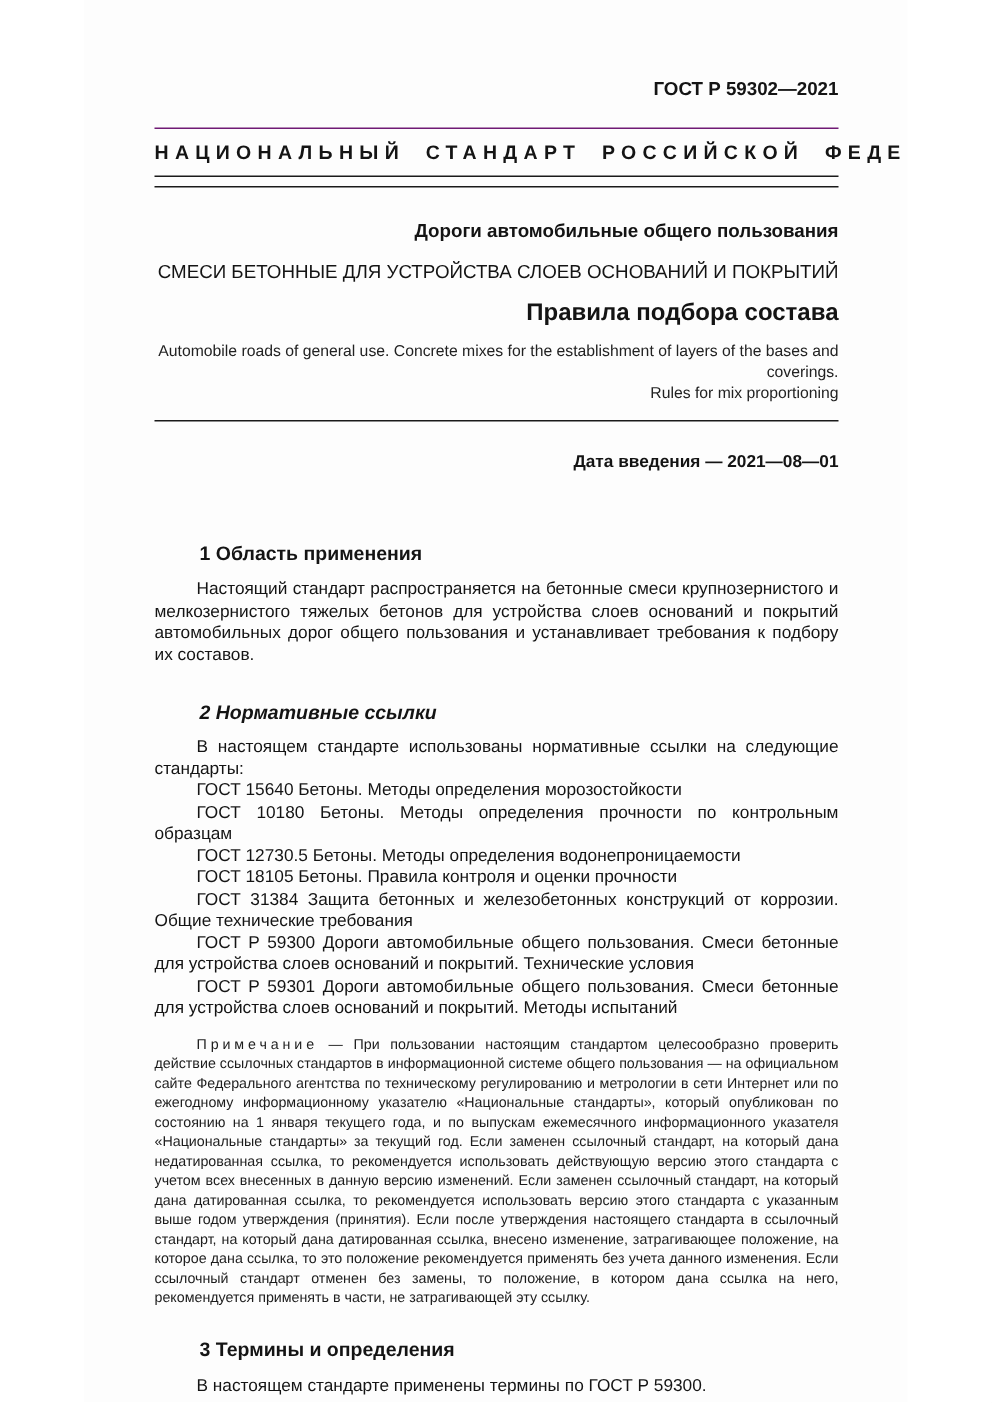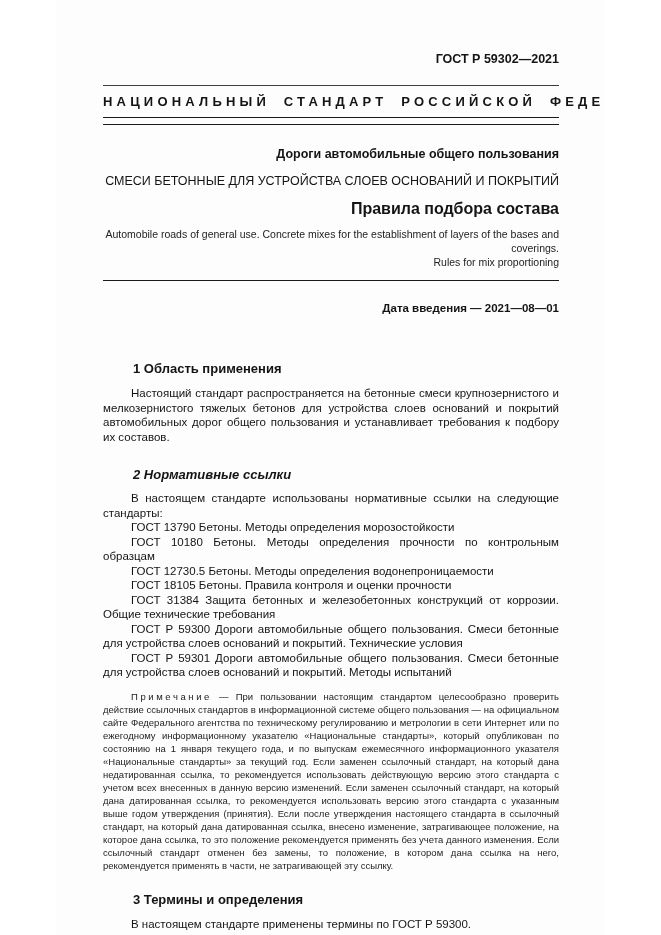--- a/index.html
+++ b/index.html
@@ -108,21 +108,21 @@
   <div class="date-line">Дата введения — 2021—08—01</div>
 
   <div>
     <div class="section-heading mt-h1">1 Область применения</div>
     <p class="para">Настоящий стандарт распространяется на бетонные смеси крупнозернистого и мелкозернистого тяжелых бетонов для устройства слоев оснований и покрытий автомобильных дорог общего пользования и устанавливает требования к подбору их составов.</p>
   </div>
 
   <div>
     <div class="section-heading mt-h2">2 Нормативные ссылки</div>
     <p class="para intro">В настоящем стандарте использованы нормативные ссылки на следующие стандарты:</p>
-    <p class="ref">ГОСТ 13790 Бетоны. Методы определения морозостойкости</p>
+    <p class="ref">ГОСТ 15640 Бетоны. Методы определения морозостойкости</p>
     <p class="ref">ГОСТ 10180 Бетоны. Методы определения прочности по контрольным образцам</p>
     <p class="ref">ГОСТ 12730.5 Бетоны. Методы определения водонепроницаемости</p>
     <p class="ref">ГОСТ 18105 Бетоны. Правила контроля и оценки прочности</p>
     <p class="ref">ГОСТ 31384 Защита бетонных и железобетонных конструкций от коррозии. Общие технические требования</p>
     <p class="ref">ГОСТ Р 59300 Дороги автомобильные общего пользования. Смеси бетонные для устройства слоев оснований и покрытий. Технические условия</p>
     <p class="ref">ГОСТ Р 59301 Дороги автомобильные общего пользования. Смеси бетонные для устройства слоев оснований и покрытий. Методы испытаний</p>
     <p class="note"><span class="note-label">Примечание</span><span> — При пользовании настоящим стандартом целесообразно проверить действие ссылочных стандартов в информационной системе общего пользования — на официальном сайте Федерального агентства по техническому регулированию и метрологии в сети Интернет или по ежегодному информационному указателю «Национальные стандарты», который опубликован по состоянию на 1 января текущего года, и по выпускам ежемесячного информационного указателя «Национальные стандарты» за текущий год. Если заменен ссылочный стандарт, на который дана недатированная ссылка, то рекомендуется использовать действующую версию этого стандарта с учетом всех внесенных в данную версию изменений. Если заменен ссылочный стандарт, на который дана датированная ссылка, то рекомендуется использовать версию этого стандарта с указанным выше годом утверждения (принятия). Если после утверждения настоящего стандарта в ссылочный стандарт, на который дана датированная ссылка, внесено изменение, затрагивающее положение, на которое дана ссылка, то это положение рекомендуется применять без учета данного изменения. Если ссылочный стандарт отменен без замены, то положение, в котором дана ссылка на него, рекомендуется применять в части, не затрагивающей эту ссылку.</span></p>
   </div>
 
   <div>

